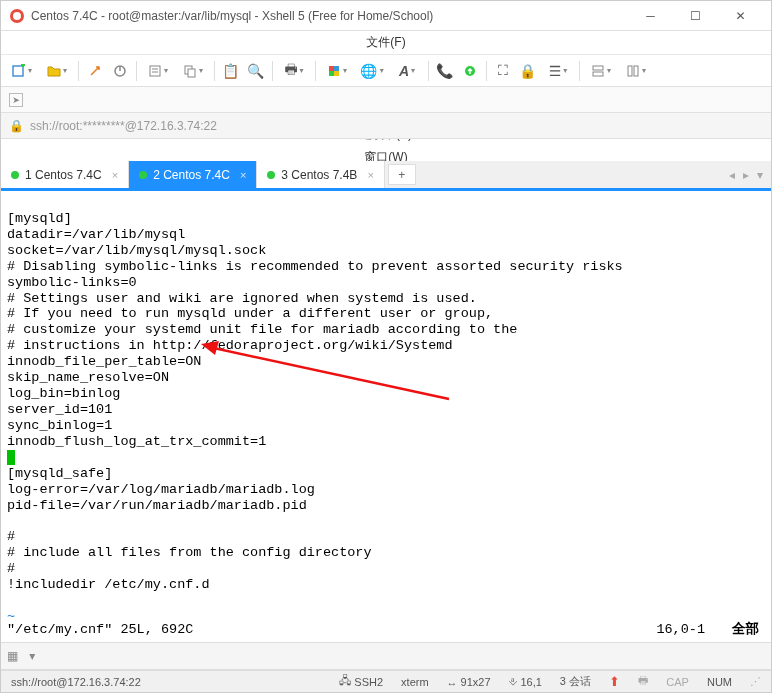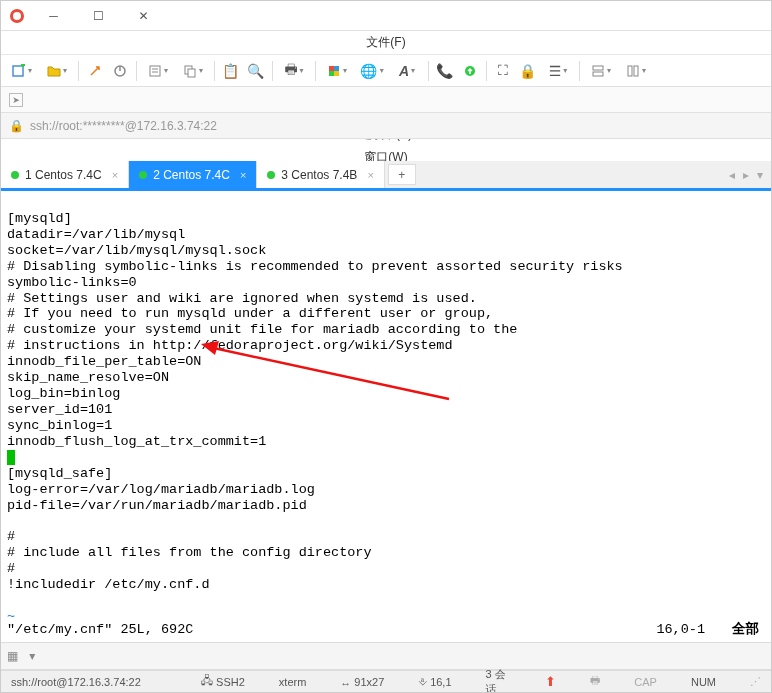--- a/index.html
+++ b/index.html
@@ -53,34 +53,35 @@
 
 
 .arrow-annot { position: absolute; pointer-events: none; }
 
 
 .sendbar { height: 28px; display: flex; align-items: center; background: #f5f5f5; border-top: 1px solid #ddd; border-bottom: 1px solid #ddd; padding: 0 6px; gap: 6px; }
 .sendbar input { flex: 1; border: none; background: transparent; font-size: 12px; color: #888; outline: none; }
 .sendbar .send-tog { width: 16px; display: flex; align-items: center; justify-content: center; color: #888; cursor: pointer; }
 
 
-.statusbar { height: 22px; display: flex; align-items: center; background: #f0f0f0; border-top: 1px solid #ddd; font-size: 11px; color: #555; padding: 0 6px; gap: 26px; }
+.statusbar { height: 22px; display: flex; align-items: center; background: #f0f0f0; border-top: 1px solid #ddd; font-size: 11px; color: #555; padding: 0 6px; gap: 10px; }
 .statusbar .cell { display: flex; align-items: center; gap: 3px; padding: 0 4px; }
 .statusbar .spacer { flex: 1; }
 .statusbar .upd { color: #e74c3c; font-size: 13px; }
 .statusbar .dim { color: #aaa; }
 </style>
 </head>
 <body>
 
 <div class="titlebar">
   <svg class="app-icon" viewBox="0 0 16 16">
       <circle cx="8" cy="8" r="7" fill="#e74c3c"></circle>
       <circle cx="8" cy="8" r="4" fill="#fff"></circle>
     </svg>
+  <div class="title">Centos 7.4C - root@master:/var/lib/mysql - Xshell 5 (Free for Home/School)</div>
   <div class="win-btns">
     <div class="win-btn">─</div>
     <div class="win-btn">☐</div>
     <div class="win-btn">✕</div>
   </div>
 </div>
 
 <div class="menubar">
   <div class="menu-item">文件(F)</div>
   <div class="menu-item">编辑(E)</div>

